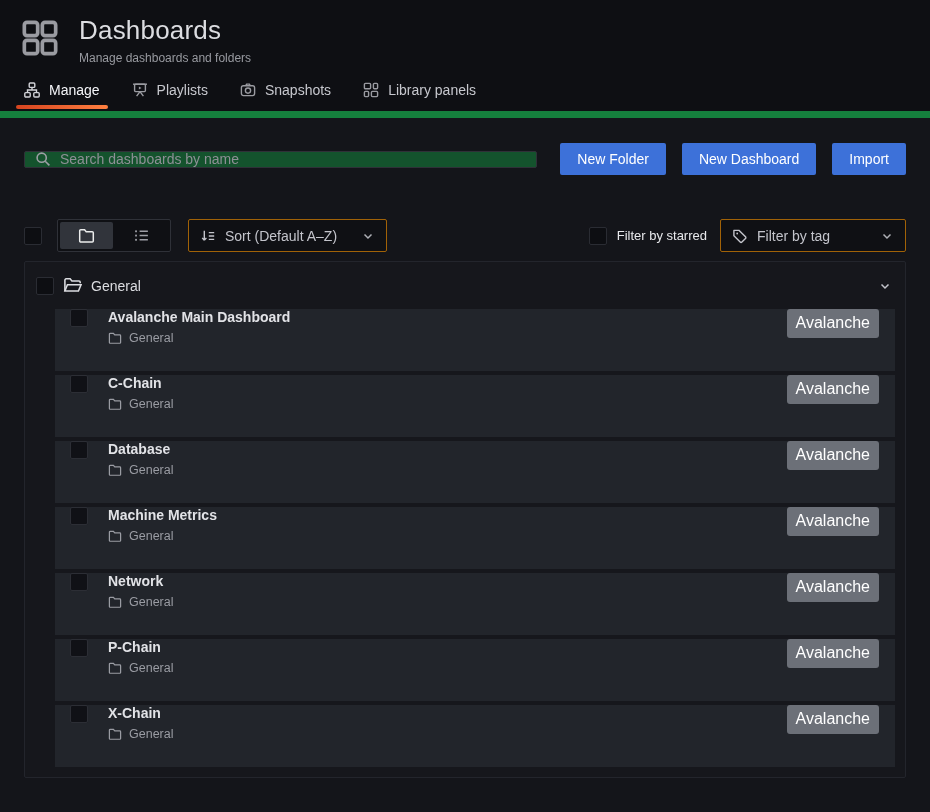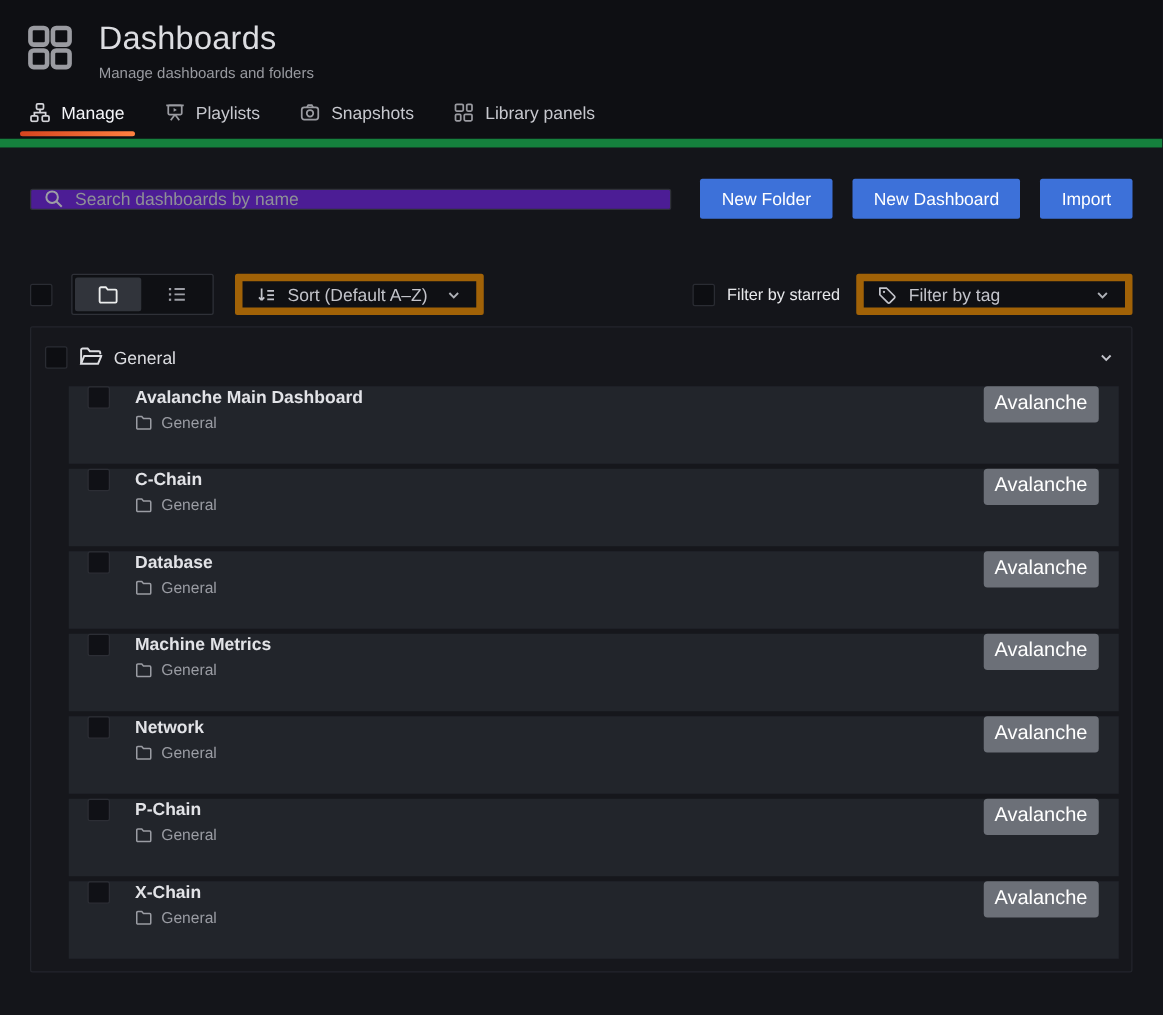--- a/index.html
+++ b/index.html
@@ -26,42 +26,42 @@
   .tab.active { color:#f4f5f8; }
   .tab.active .ticon { color:#d3d4d9; }
   .tab.active::after { content:""; position:absolute; left:2px; right:2px; bottom:2px; height:4px;
          border-radius:2px; background:linear-gradient(90deg,#d6441f,#ff8040); }
 
   
   .content { padding:25px 24px 0 24px; }
 
   .search-row { display:flex; align-items:center; gap:16px; }
   .search-box { flex:1; display:flex; align-items:center; gap:9px; height:17px; margin-right:7px;
-         border:1px solid #2f3138; background:#4c1d95; border-radius:2px; padding:0 10px; color:#9d9ea5; }
+         border:1px solid #2f3138; background:#14532d; border-radius:2px; padding:0 10px; color:#9d9ea5; }
   .search-box input { flex:1; background:transparent; border:none; outline:none;
          color:#d8d9dd; font-size:14px; font-family:inherit; }
   .search-box input::placeholder { color:#8e9096; opacity:1; }
   .btn { height:32px; padding:0 17px; background:#3d71d9; color:#ffffff; font-size:14px; font-weight:500;
          font-family:inherit; border:none; border-radius:2px; cursor:pointer; white-space:nowrap; }
 
   .controls-row { margin-top:44px; display:flex; align-items:center; }
   .checkbox { width:18px; height:18px; background:#0d0e12; border:1px solid #2a2c33;
          border-radius:2px; flex:none; cursor:pointer; }
   .toggle-group { margin-left:15px; display:flex; align-items:center; gap:2px; padding:2px; height:33px;
          border:1px solid #2f3138; background:#0f1014; border-radius:2px; }
   .toggle-btn { width:53px; height:27px; display:flex; align-items:center; justify-content:center;
          color:#9d9ea5; border-radius:2px; cursor:pointer; }
   .toggle-btn.active { background:#31343b; color:#eceded; }
-  .select { display:flex; align-items:center; gap:9px; height:33px; border:6px solid #a16207;
+  .select { display:flex; align-items:center; gap:9px; height:33px; border:1px solid #a16207;
          background:#0f1014; border-radius:2px; padding:0 11px; color:#c3c4cb; font-size:14px; cursor:pointer; }
   .sort-select { margin-left:17px; width:199px; }
   .select .chevron { margin-left:auto; color:#aeb0b6; }
   .spacer { flex:1; }
   .starred-label { margin-left:10px; font-size:13px; font-weight:500; color:#e8e9ec; }
-  .tag-select { margin-left:13px; width:221px; }
+  .tag-select { margin-left:13px; width:186px; }
 
   
   .section { margin-top:9px; border:1px solid #23252c; background:#16171c; border-radius:2px; }
   .folder-header { display:flex; align-items:center; height:47px; padding:0 13px 0 11px; cursor:pointer; }
   .folder-open-icon { margin-left:9px; color:#dcdde1; }
   .folder-name { margin-left:9px; font-size:14px; color:#dcdde1; }
   .folder-header .chevron { margin-left:auto; color:#c3c4cb; }
 
   .rows { padding:0 10px 6px 30px; }
   .dash-row { display:flex; align-items:flex-start; height:62px; margin-bottom:4px;

